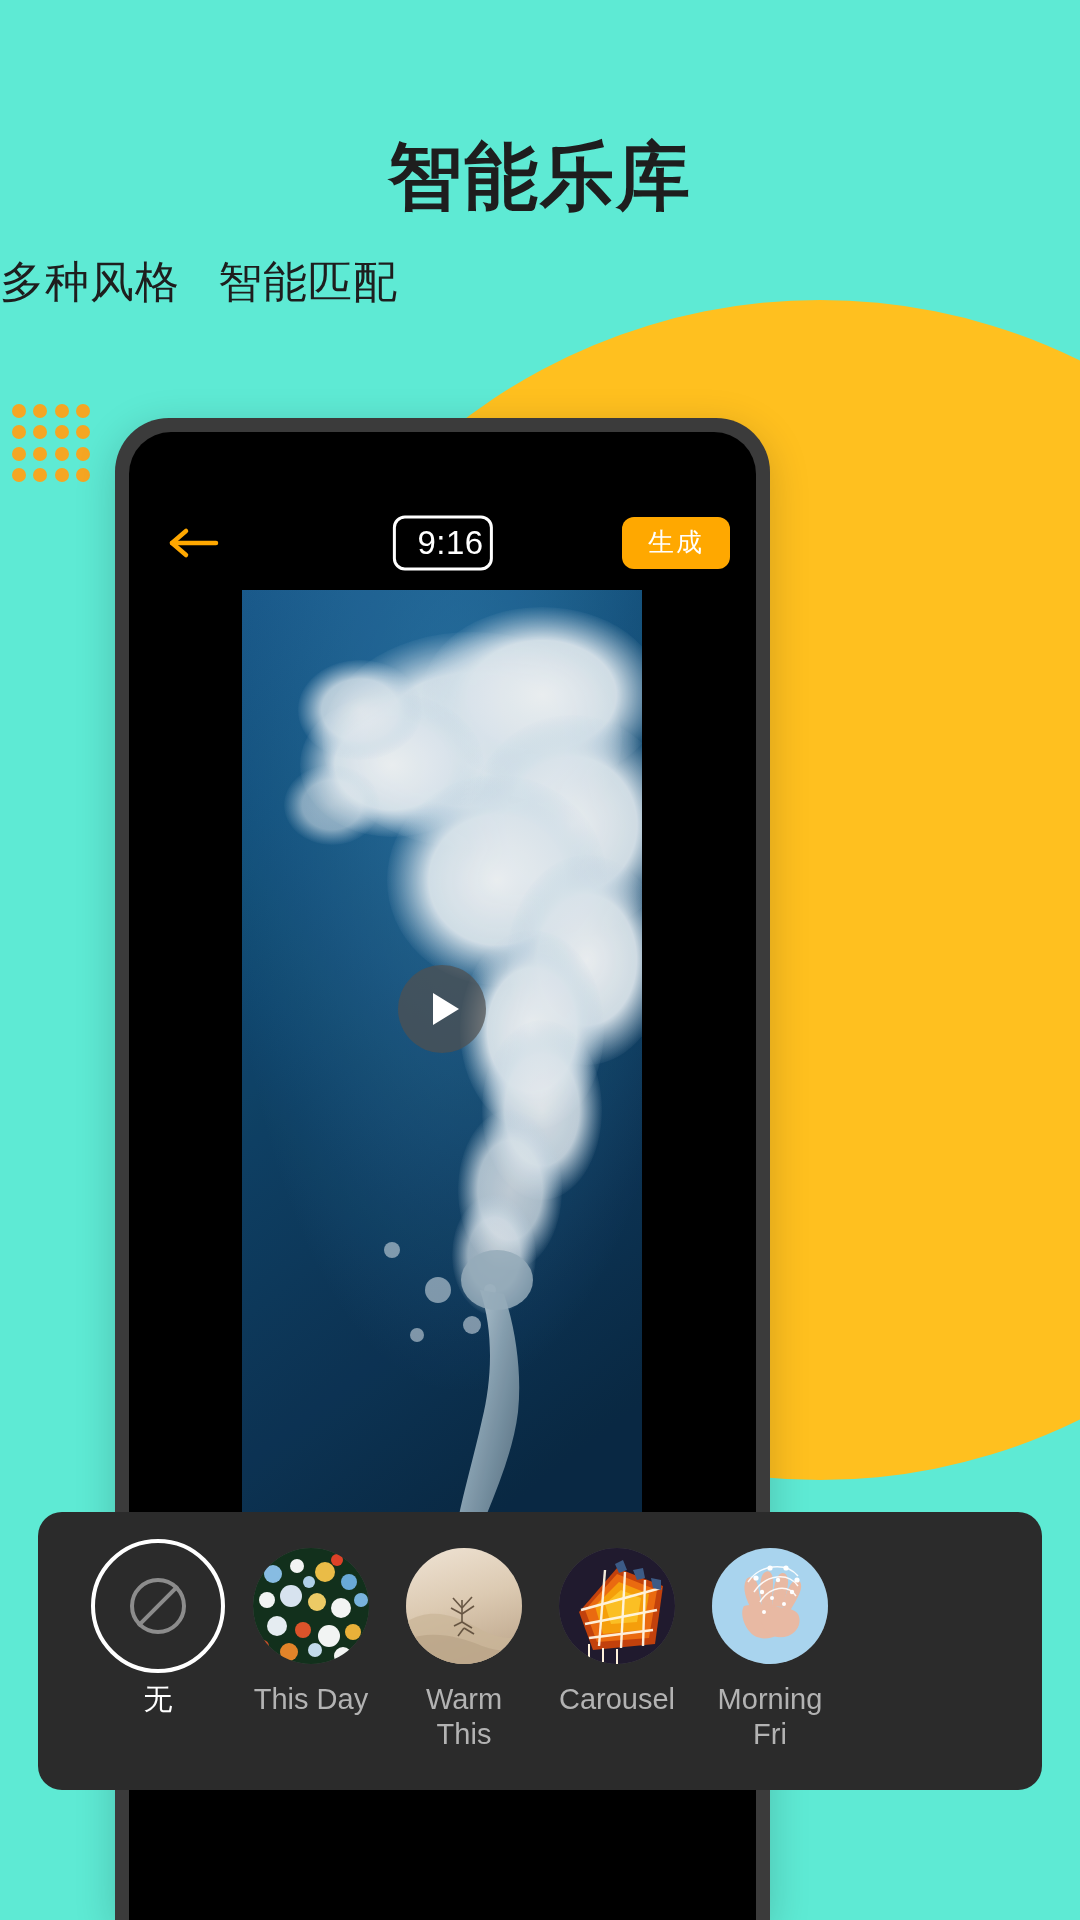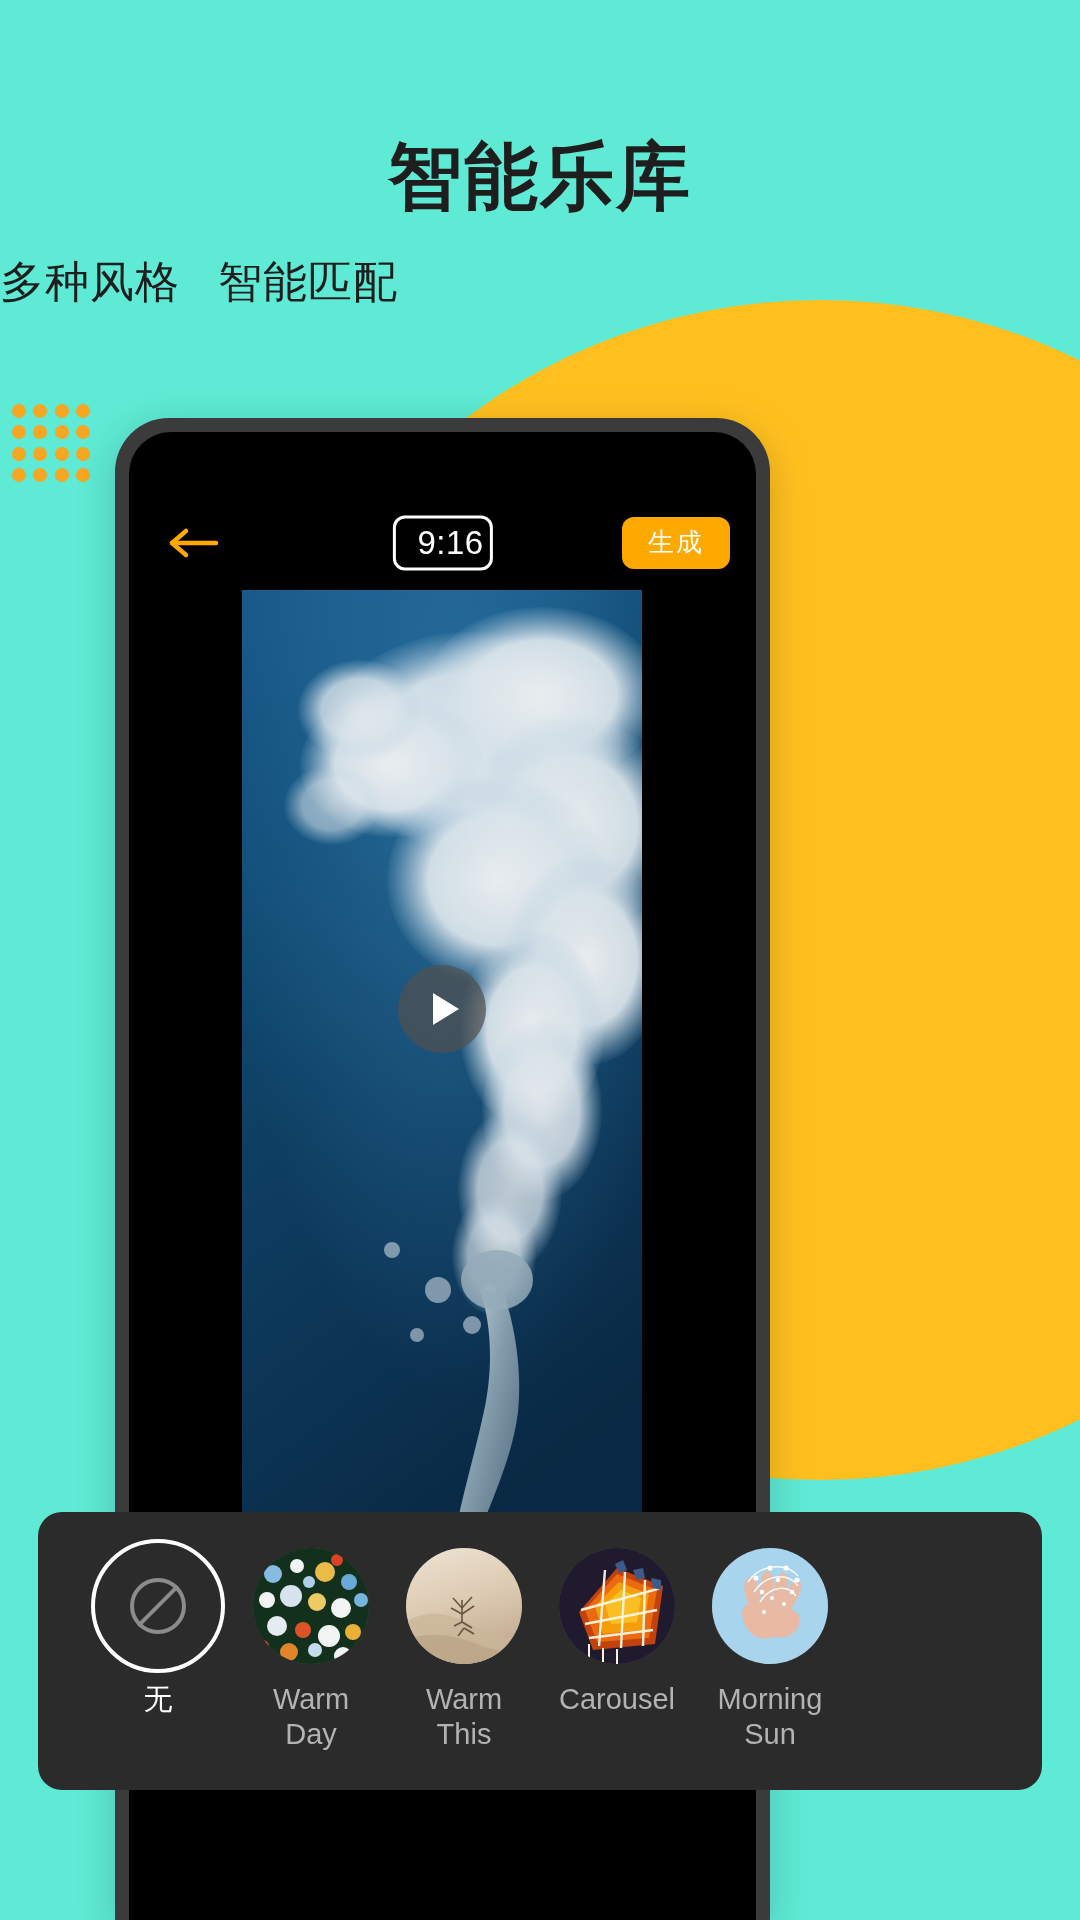--- a/index.html
+++ b/index.html
@@ -357,21 +357,21 @@
             <circle cx="100" cy="84" r="8" fill="#f6b93b"></circle>
             <circle cx="36" cy="104" r="9" fill="#ef8a2b"></circle>
             <circle cx="62" cy="102" r="7" fill="#cfe5f8"></circle>
             <circle cx="90" cy="108" r="9" fill="#ffffff"></circle>
             <circle cx="10" cy="98" r="6" fill="#d94f2b"></circle>
             <circle cx="56" cy="34" r="6" fill="#b9d9f4"></circle>
             <circle cx="84" cy="12" r="6" fill="#e9432a"></circle>
           </g>
         </svg>
       </div>
-      <div class="music-label">Warm Day</div>
+      <div class="music-label">This Day</div>
     </div>
 
 
     <div class="music-item">
       <div class="music-thumb">
         <svg viewBox="0 0 116 116" width="116" height="116">
           <defs>
             <linearGradient id="sandg" x1="0" y1="0" x2="0.3" y2="1">
               <stop offset="0%" stop-color="#efe3d4"></stop>
               <stop offset="55%" stop-color="#dccab2"></stop>
@@ -456,16 +456,16 @@
             <circle cx="50" cy="44" r="2.2"></circle>
               <circle cx="66" cy="32" r="2.2"></circle>
             <circle cx="80" cy="44" r="2.2"></circle>
               <circle cx="60" cy="50" r="2"></circle>
             <circle cx="72" cy="56" r="2"></circle>
               <circle cx="52" cy="64" r="2"></circle>
           </g>
         </svg>
       </div>
       <div class="music-label">Morning
-Sun</div>
+Fri</div>
     </div>
   </div>
 </div>
 
 </body></html>

